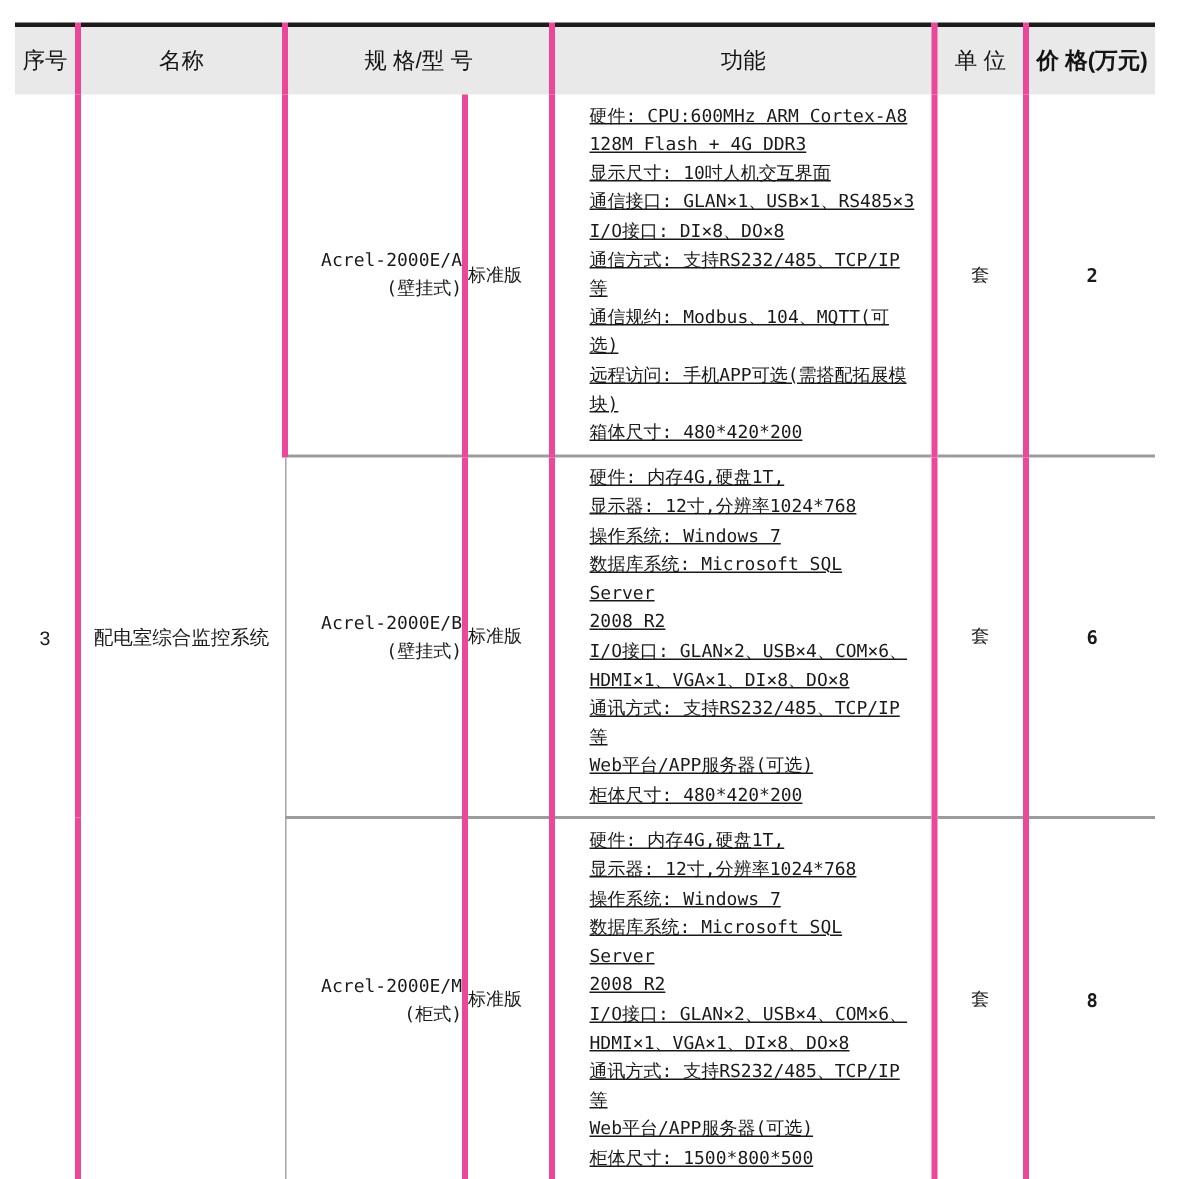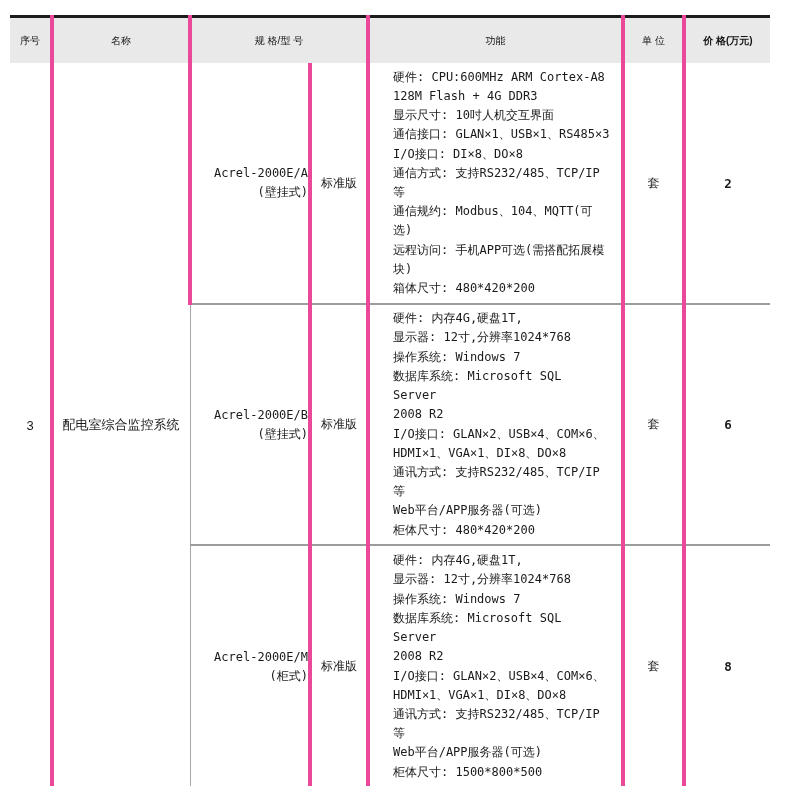--- a/index.html
+++ b/index.html
@@ -16,34 +16,34 @@
     border-bottom:2px solid #b4b4b4;
   }
   .spec-table td,.spec-table th{
     padding:0;vertical-align:middle;font-weight:normal;
     border-left:4px solid #ec4899;border-right:1px solid #a6a6a6;
   }
   .spec-table th:first-child,.spec-table td:first-child{border-left:none;}
   .spec-table th:last-child,.spec-table td:last-child{border-right:none;font-weight:bold;}
   thead th{
     background:#e9e9e9;height:45px;
-    font-size:10px;text-align:center;color:#141414;
+    font-size:15px;text-align:center;color:#141414;
     font-family:"Liberation Sans","DejaVu Sans",sans-serif;
   }
   tbody tr.r1 td{height:240px;}
   tbody tr.r2 td{height:239px;border-top:2px solid #9c9c9c;}
   tbody tr.r3 td{height:241px;border-top:2px solid #9c9c9c;}
   td.no-cell,td.name-cell{
     text-align:center;font-size:13px;
     font-family:"Liberation Sans","DejaVu Sans",sans-serif;
     border-top:none;
   }
   td.model-cell{text-align:right;font-size:12px;line-height:19px;}
-  td.edition-cell{text-align:center;font-size:12px;}
-  td.func-cell{padding:0 10px 0 23px;}
+  td.edition-cell{font-size:12px;}
+  td.func-cell{padding:0 10px 0 23px;text-decoration:underline;}
   .func-text{
     font-size:12px;line-height:19.2px;white-space:pre-line;
     text-align:left;
   }
   td.unit-cell{text-align:center;font-size:12px;}
   td.price-cell{text-align:center;font-size:12.5px;}
 </style>
 </head>
 <body>
 

